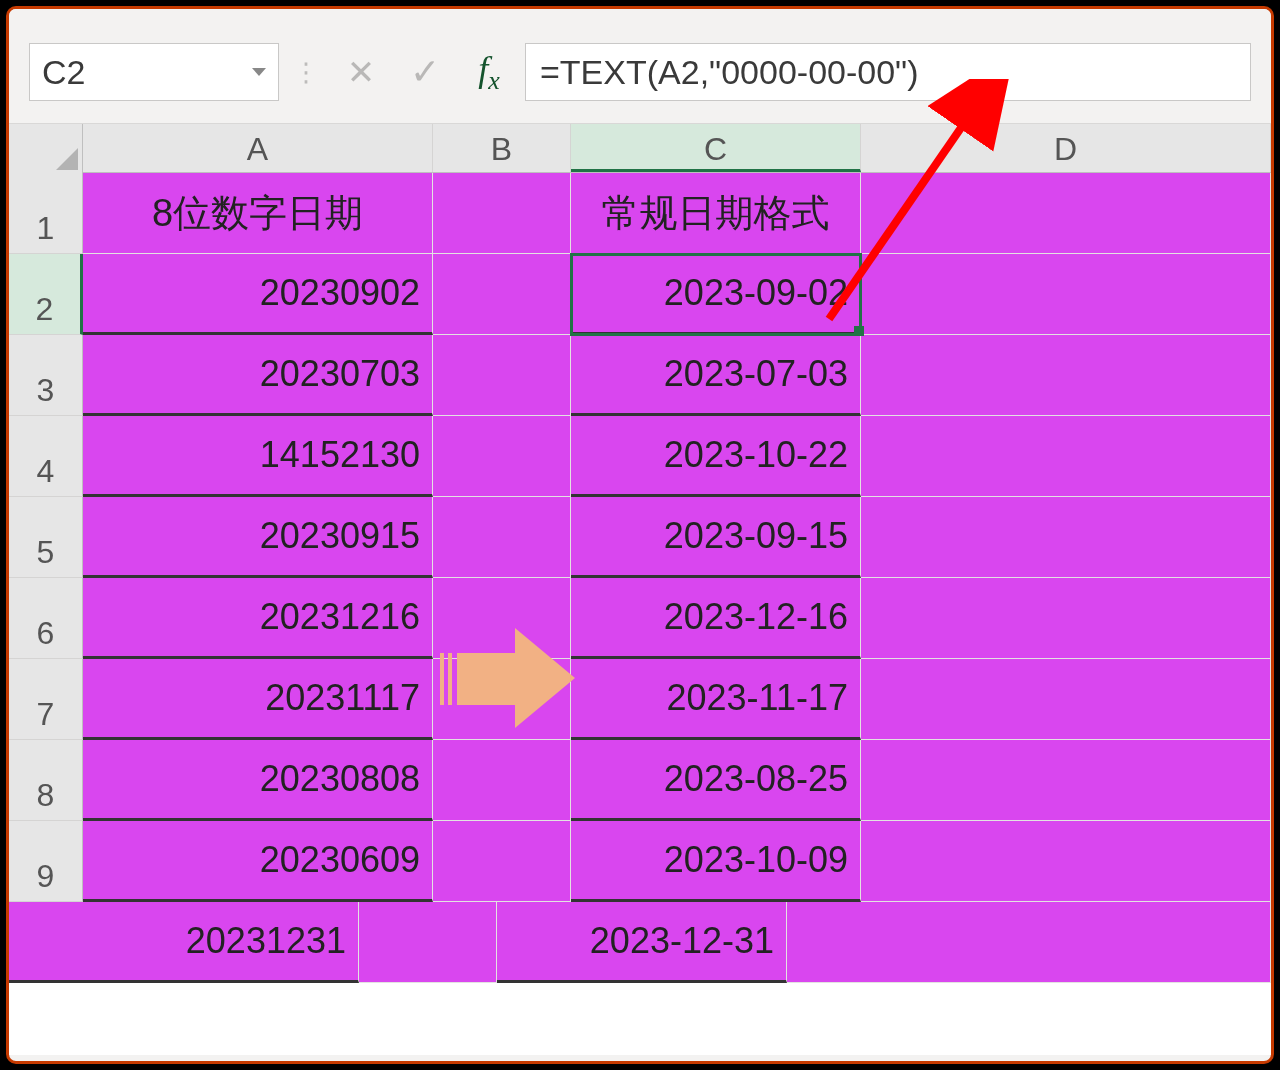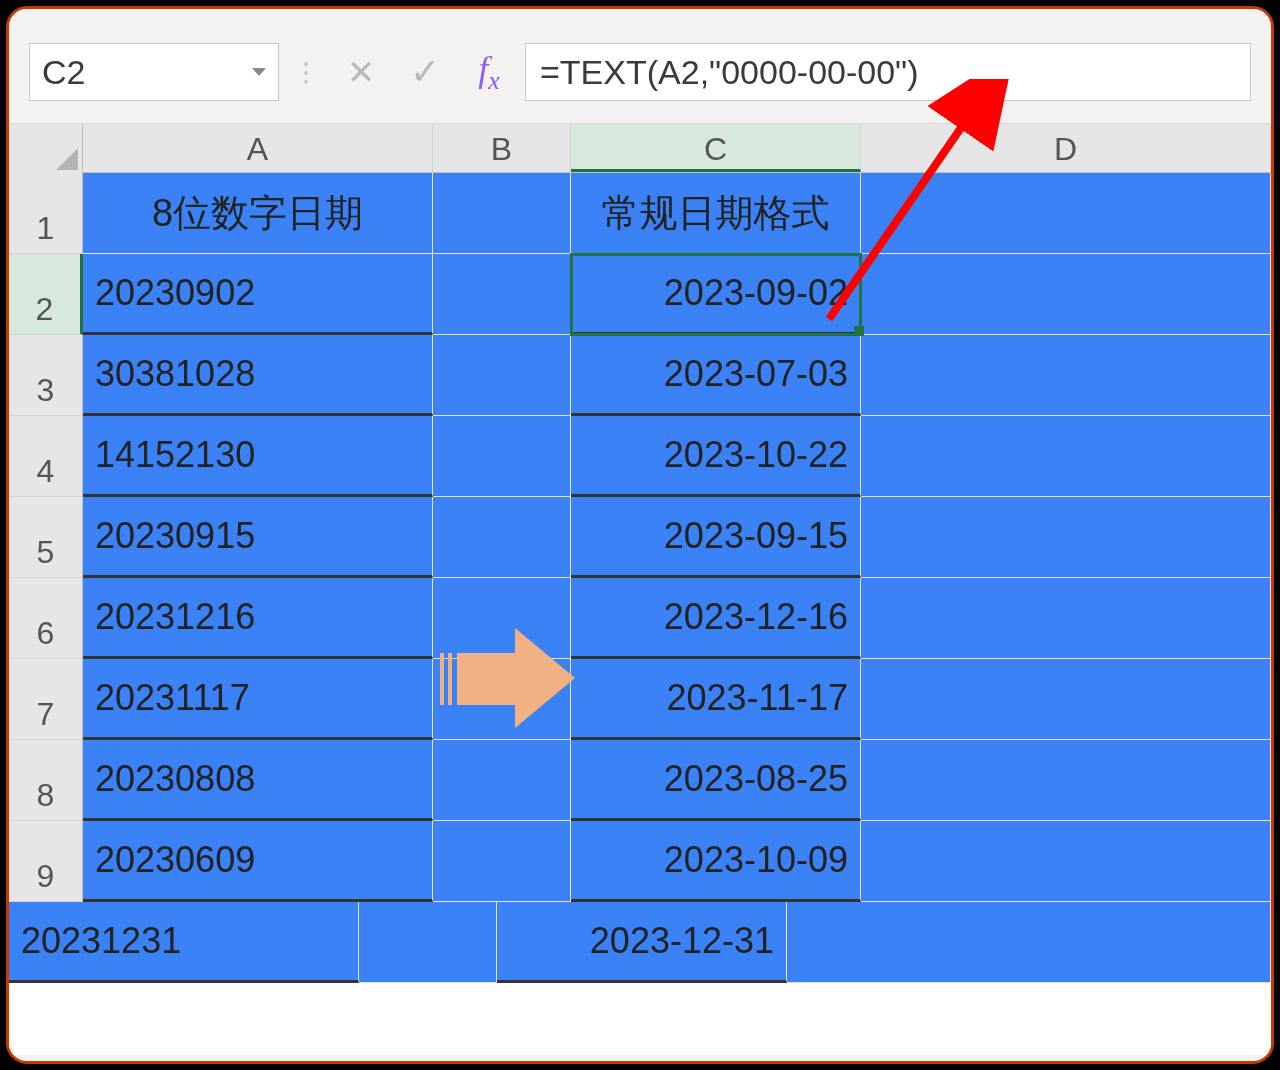--- a/index.html
+++ b/index.html
@@ -13,21 +13,21 @@
     position: relative;
   }
   .frame {
     position: absolute;
     top: 6px;
     left: 6px;
     right: 6px;
     bottom: 6px;
     background: #f3f2f1;
     border: 3px solid #c63a00;
-    border-radius: 21px;
+    border-radius: 10px;
     overflow: hidden;
   }
   
   .formula-bar {
     display: flex;
     align-items: center;
     gap: 8px;
     padding: 34px 20px 22px 20px;
     background: #f3f2f1;
   }
@@ -51,21 +51,21 @@
   }
   .fb-sep {
     color: #bdbcbb; font-size: 26px; padding: 0 6px;
   }
   .fb-btn {
     width: 56px; height: 56px;
     display: flex; align-items: center; justify-content: center;
     color: #b9b8b7; font-size: 34px;
   }
   .fb-check { color:#b9b8b7; font-size:36px; }
-  .fx { font-style: italic; font-family: "Times New Roman", serif; font-size: 36px; color:#8b5cf6; }
+  .fx { font-style: italic; font-family: "Times New Roman", serif; font-size: 36px; color:#14532d; }
   .fx sub { font-size:26px; }
   .formula-input {
     flex: 1;
     height: 58px;
     background: #fff;
     border: 1px solid #c9c8c7;
     display: flex;
     align-items: center;
     padding: 0 14px;
     font-size: 34px;
@@ -127,23 +127,23 @@
   }
   .row2 .row-h { background:#d6e9dc; border-right:3px solid #217346;}
   .cell {
     border-right: 1px solid #e3e2e1;
     border-bottom: 1px solid #e3e2e1;
     font-size: 36px;
     color: #222;
     display:flex; align-items:center;
     padding: 0 12px;
     position:relative;
-    background:#3b82f6;
-  }
-  .cA { width:350px; }
+    background:#d946ef;
+  }
+  .cA { width:350px;justify-content:flex-end; }
   .cB { width:138px; }
   .cC { width:290px;justify-content:flex-end; }
   .cD { flex:1; padding:0;}
   
   .row1 .cell { font-size: 38px; justify-content:center; border-bottom:1px solid #e3e2e1;}
   
   .u { border-bottom: 3px solid #333 !important; }
   
   .selected {
     outline: 3px solid #217346;
@@ -245,21 +245,21 @@
         <div class="cell cB"></div>
         <div class="cell cC u selected">
             <span>2023-09-02</span>
           </div>
         <div class="cell cD"></div>
       </div>
 
       <div class="row">
         <div class="row-h">3</div>
         <div class="cell cA u">
-            <span>30381028</span>
+            <span>20230703</span>
           </div>
         <div class="cell cB"></div>
         <div class="cell cC u">
             <span>2023-07-03</span>
           </div>
         <div class="cell cD"></div>
       </div>
 
       <div class="row">
         <div class="row-h">4</div>

